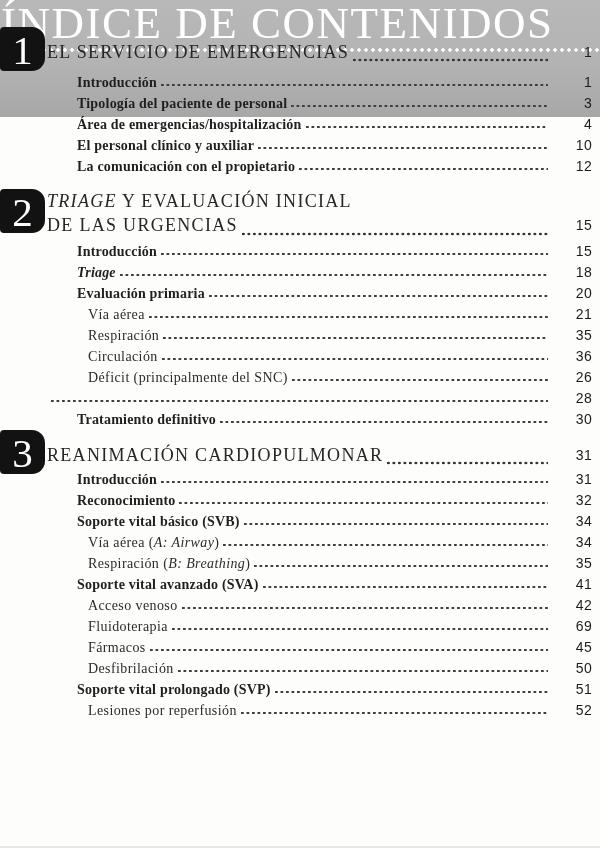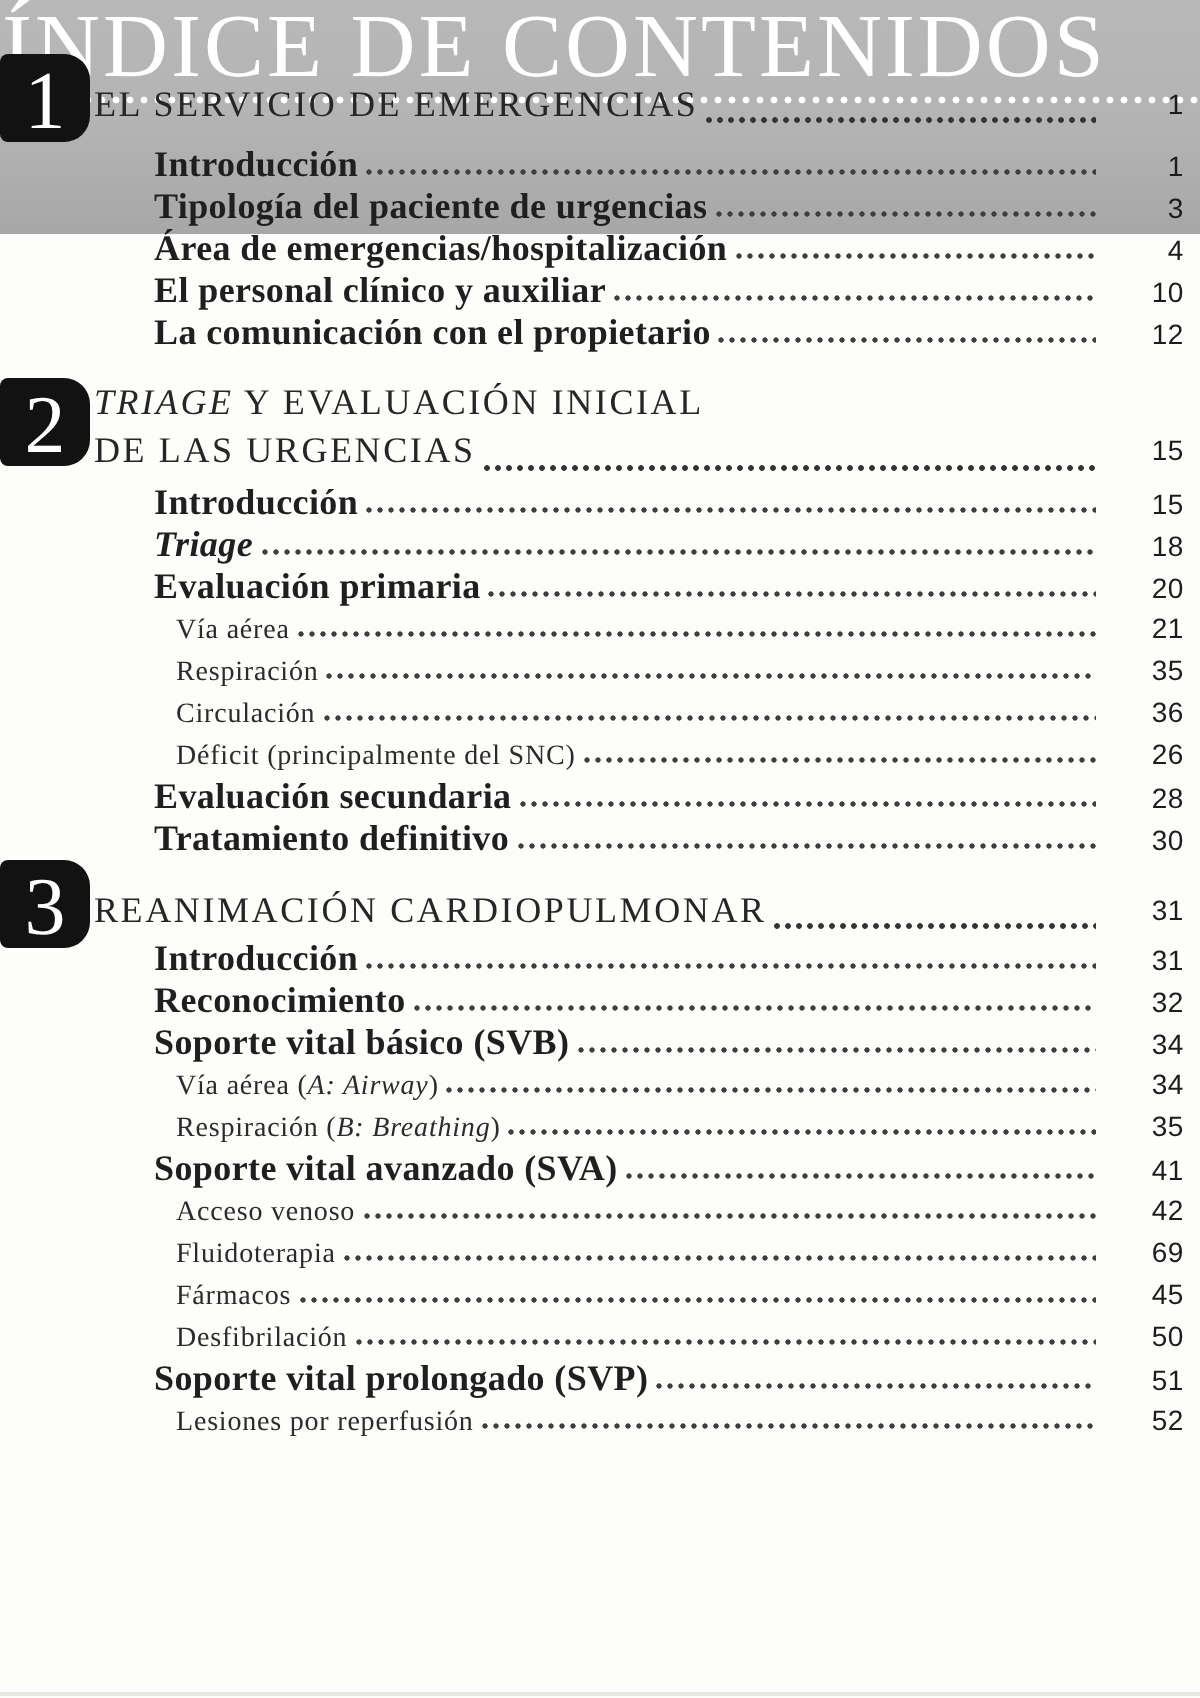--- a/index.html
+++ b/index.html
@@ -41,21 +41,21 @@
   .ch-title{color:#262626;}
   .ch-title.single{padding-top:14px;}
   .trow{display:flex;align-items:flex-end;height:24px;line-height:24px;
         font-size:18px;letter-spacing:1.3px;}
   .ch-title.single .trow{height:22px;line-height:22px;}
   .entries{margin-top:4px;}
   .chapter-1 .entries{margin-top:9px;}
   .chapter-3 .entries{margin-top:3px;}
   .row{display:flex;align-items:baseline;height:21px;line-height:21px;}
   .row .label{white-space:nowrap;}
-  .lvl1 .label{font-weight:bold;font-size:18px;margin-left:30px;letter-spacing:0.2px;}
+  .lvl1 .label{font-weight:bold;font-size:14px;margin-left:30px;letter-spacing:0.2px;}
   .lvl2 .label{font-size:14px;margin-left:41px;letter-spacing:0.4px;color:#2b2b2b;}
   .italic{font-style:italic;}
   .dots{
     flex:1 1 auto;height:4px;margin:0 10px 1px 4px;
     background-image:radial-gradient(circle at 1.5px 2px,#3e3e3e 1.15px,rgba(0,0,0,0) 1.5px);
     background-size:5.5px 4px;background-repeat:repeat-x;background-position:left bottom;
   }
   .trow .dots{
     background-image:radial-gradient(circle at 1.5px 2px,#343434 1.25px,rgba(0,0,0,0) 1.6px);
   }
@@ -86,21 +86,21 @@
           <span class="num">1</span>
         </div>
       </div>
       <div class="entries">
         <div class="row lvl1">
           <span class="label"><span>Introducción</span></span>
           <div class="dots"></div>
           <span class="num">1</span>
         </div>
         <div class="row lvl1">
-          <span class="label"><span>Tipología del paciente de urgencias</span></span>
+          <span class="label"><span>Tipología del paciente de personal</span></span>
           <div class="dots"></div>
           <span class="num">3</span>
         </div>
         <div class="row lvl1">
           <span class="label"><span>Área de emergencias/hospitalización</span></span>
           <div class="dots"></div>
           <span class="num">4</span>
         </div>
         <div class="row lvl1">
           <span class="label"><span>El personal clínico y auxiliar</span></span>
@@ -156,21 +156,20 @@
           <span class="label"><span>Circulación</span></span>
           <div class="dots"></div>
           <span class="num">36</span>
         </div>
         <div class="row lvl2">
           <span class="label"><span>Déficit (principalmente del SNC)</span></span>
           <div class="dots"></div>
           <span class="num">26</span>
         </div>
         <div class="row lvl1">
-          <span class="label"><span>Evaluación secundaria</span></span>
           <div class="dots"></div>
           <span class="num">28</span>
         </div>
         <div class="row lvl1">
           <span class="label"><span>Tratamiento definitivo</span></span>
           <div class="dots"></div>
           <span class="num">30</span>
         </div>
       </div>
     </section>

